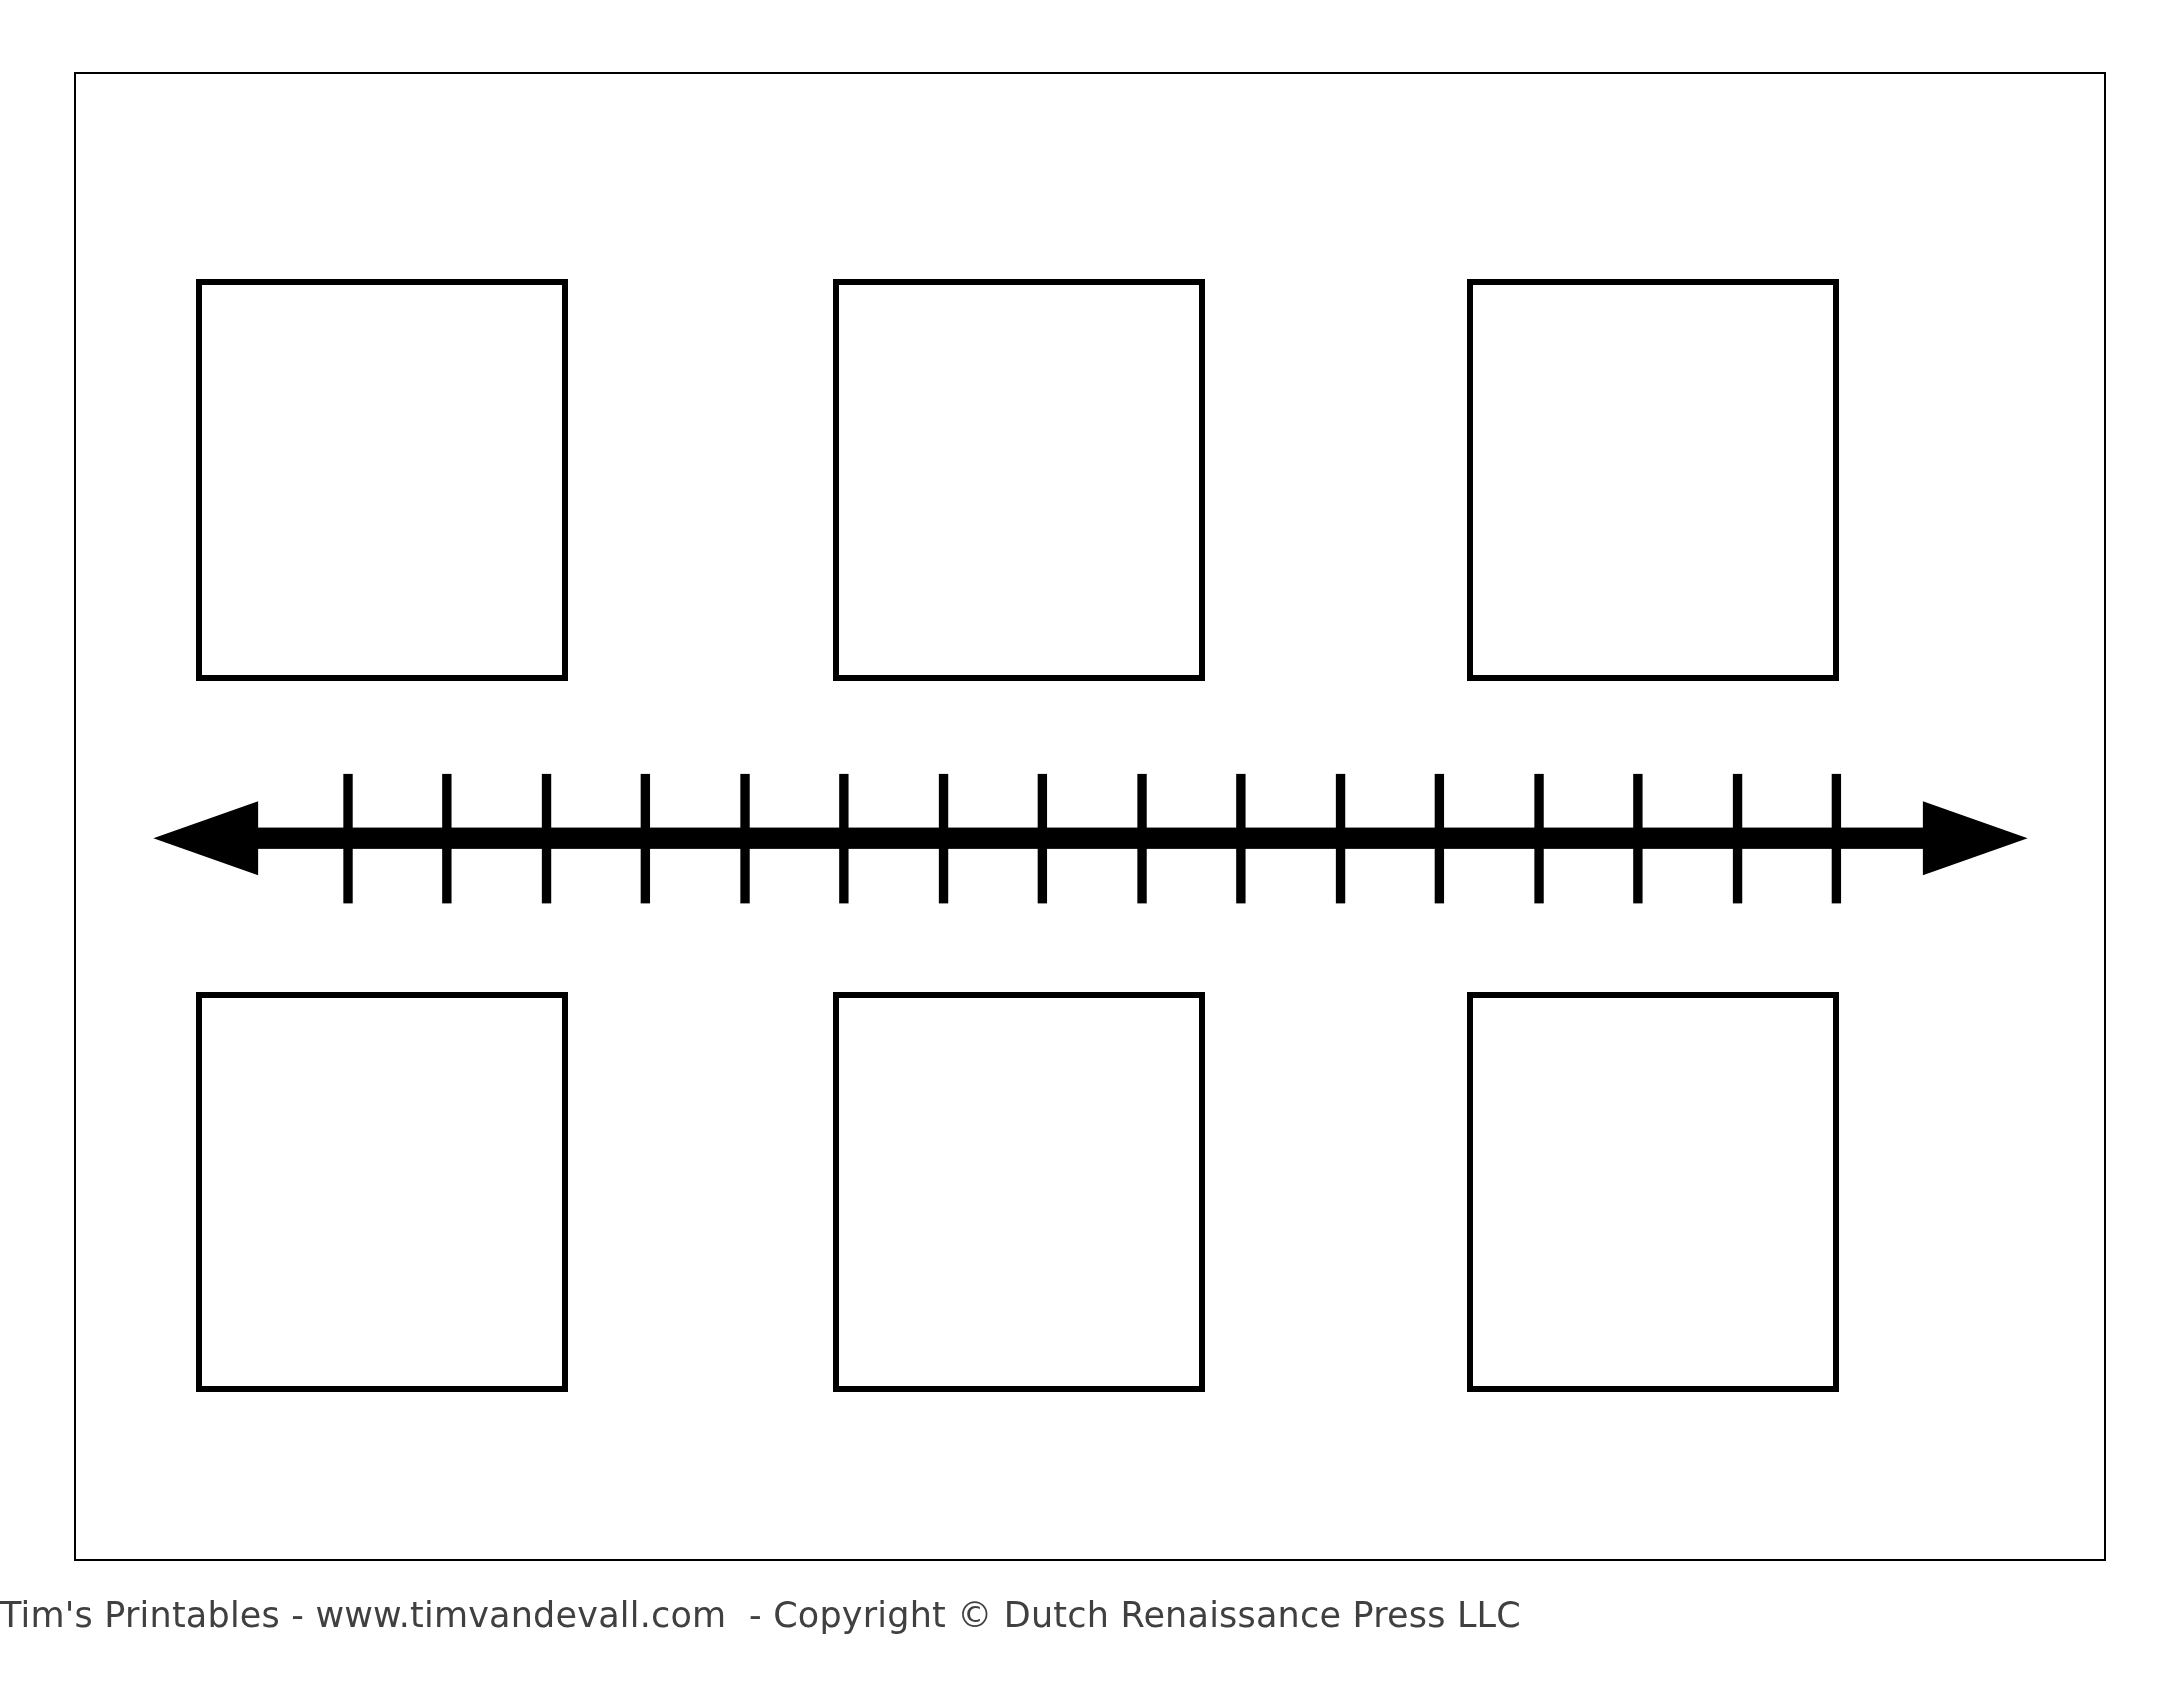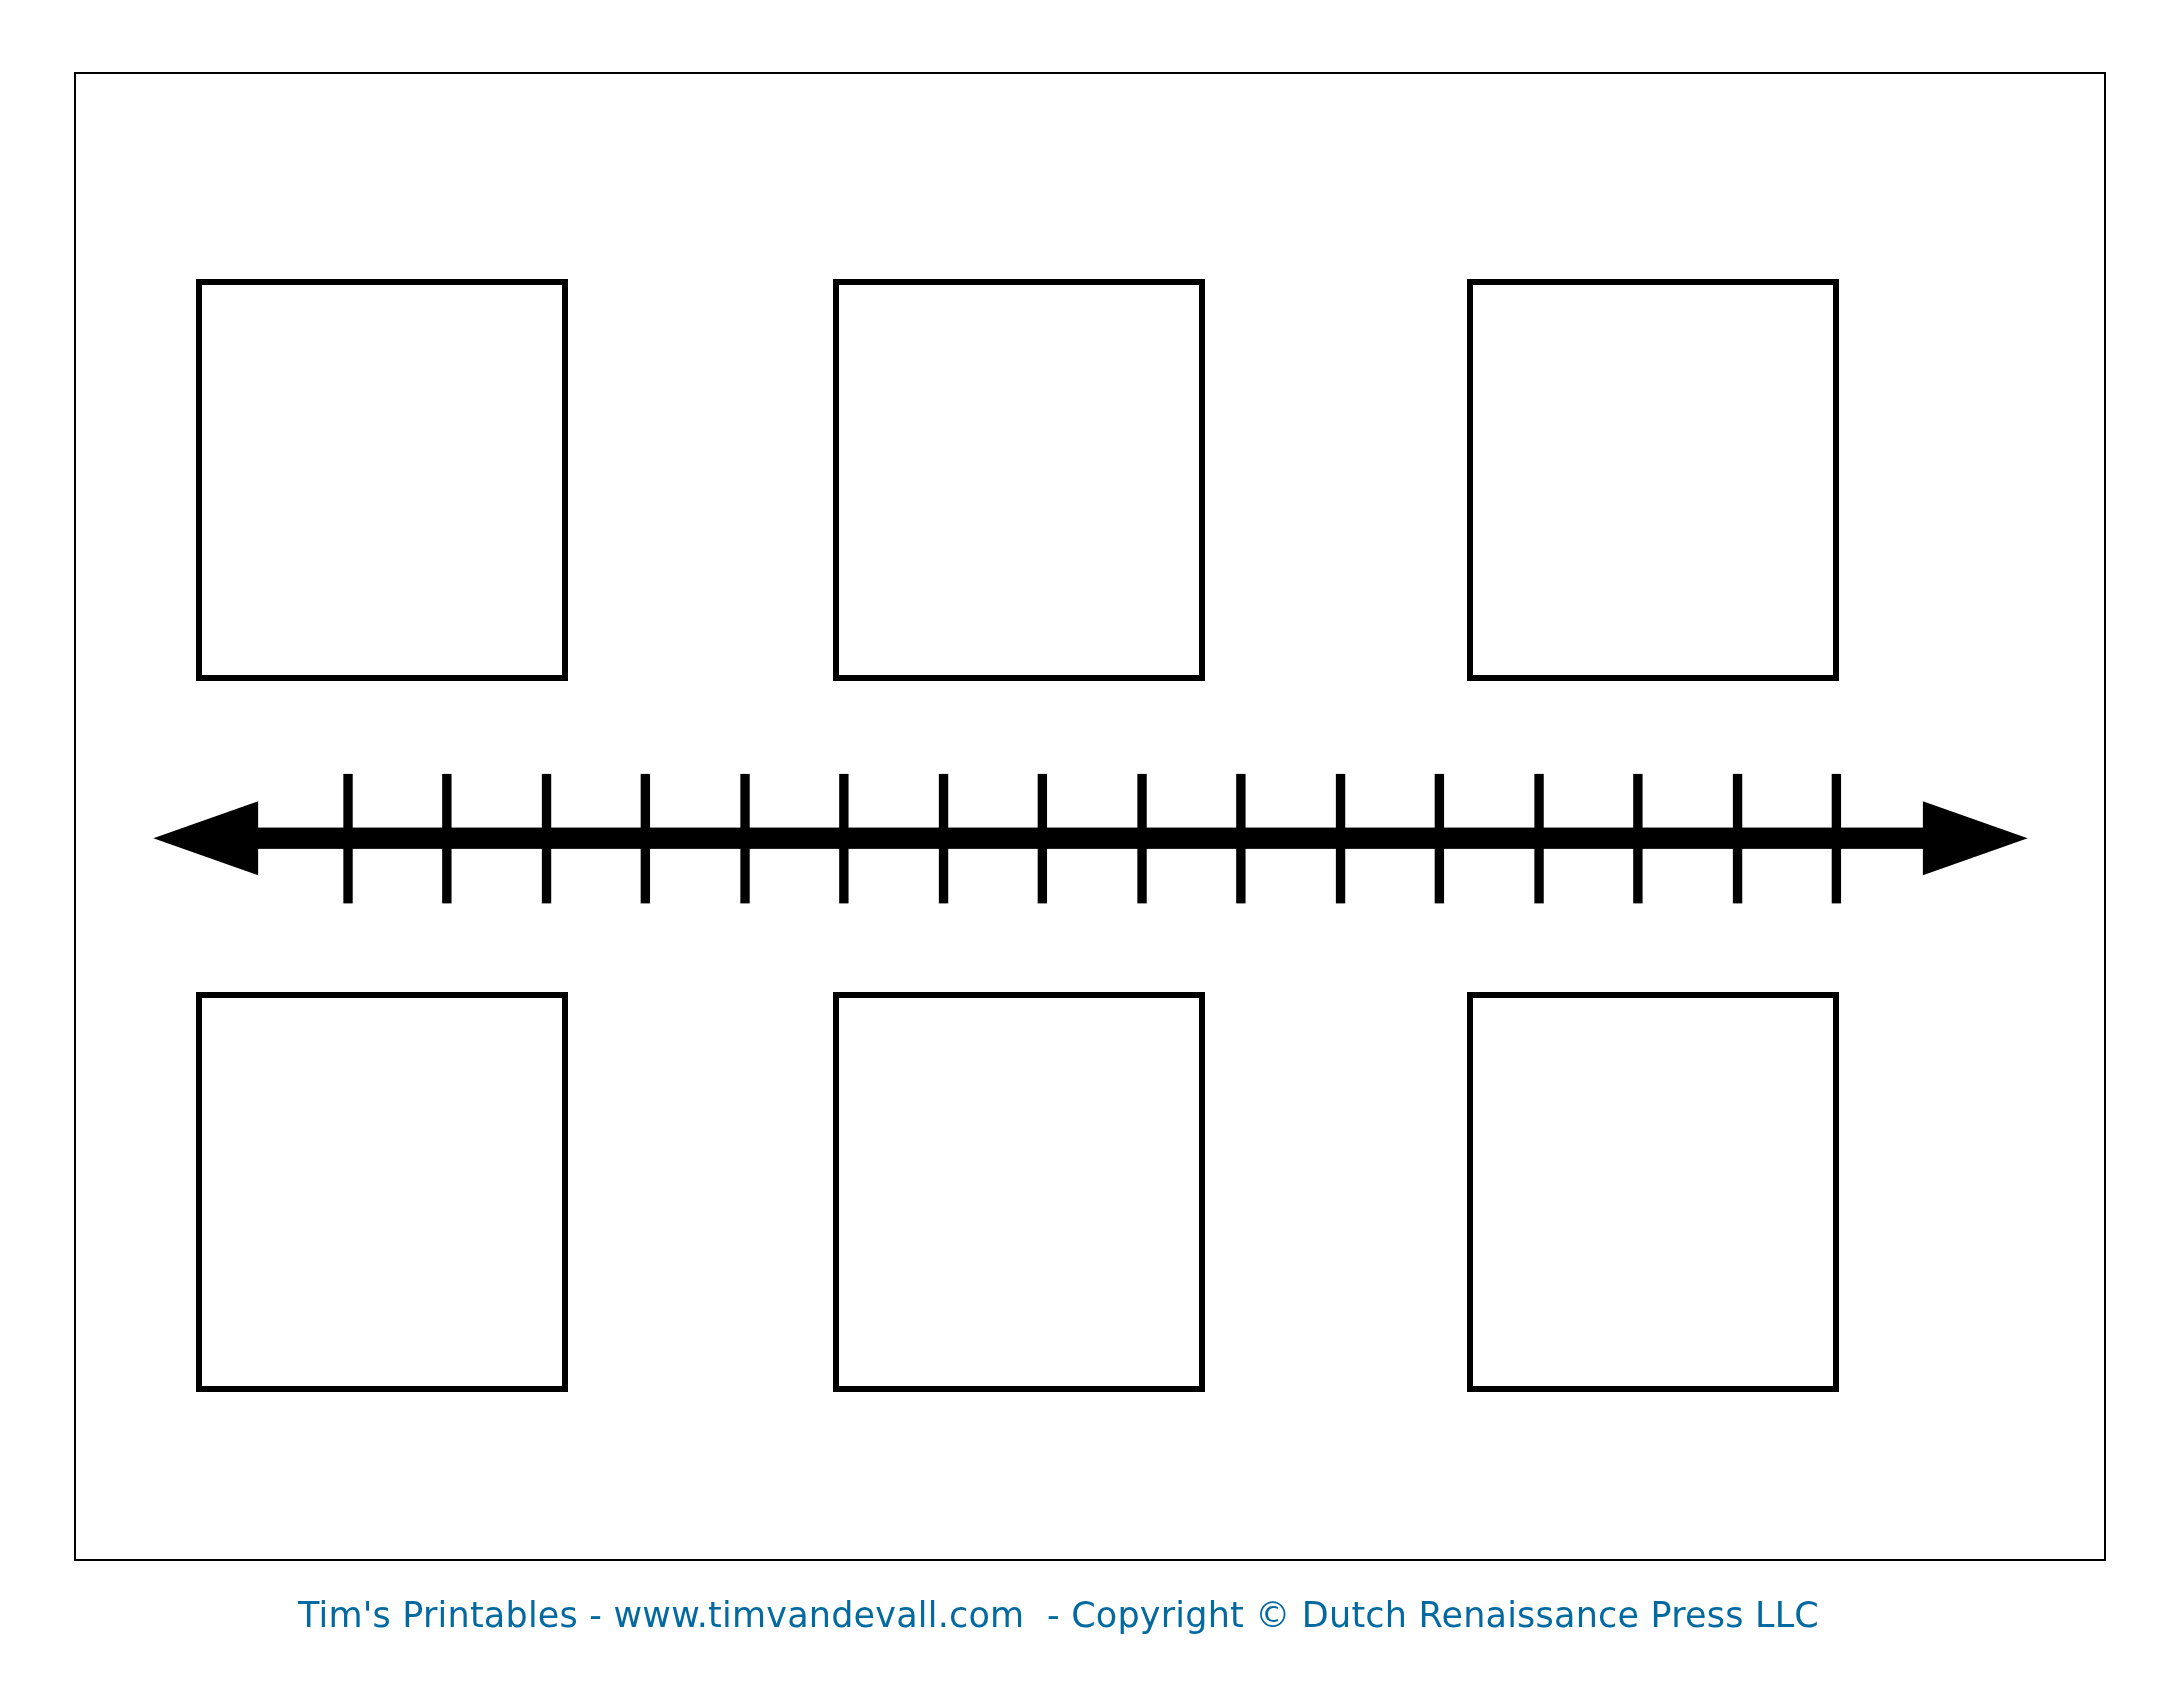--- a/index.html
+++ b/index.html
@@ -58,24 +58,24 @@
   .numberline svg {
     display: block;
   }
 
   
   .footer {
     position: absolute;
     left: 0;
     top: 1595px;
     width: 1819px;
-    text-align: right;
+    text-align: left;
     font-size: 35px;
     letter-spacing: 0.2px;
-    color: #0369a1;
+    color: #404040;
     font-family: "DejaVu Sans", sans-serif;
     white-space: pre;
   }
 </style>
 </head>
 <body>
 
 <div class="page">
 
   <div class="page-border"></div>

